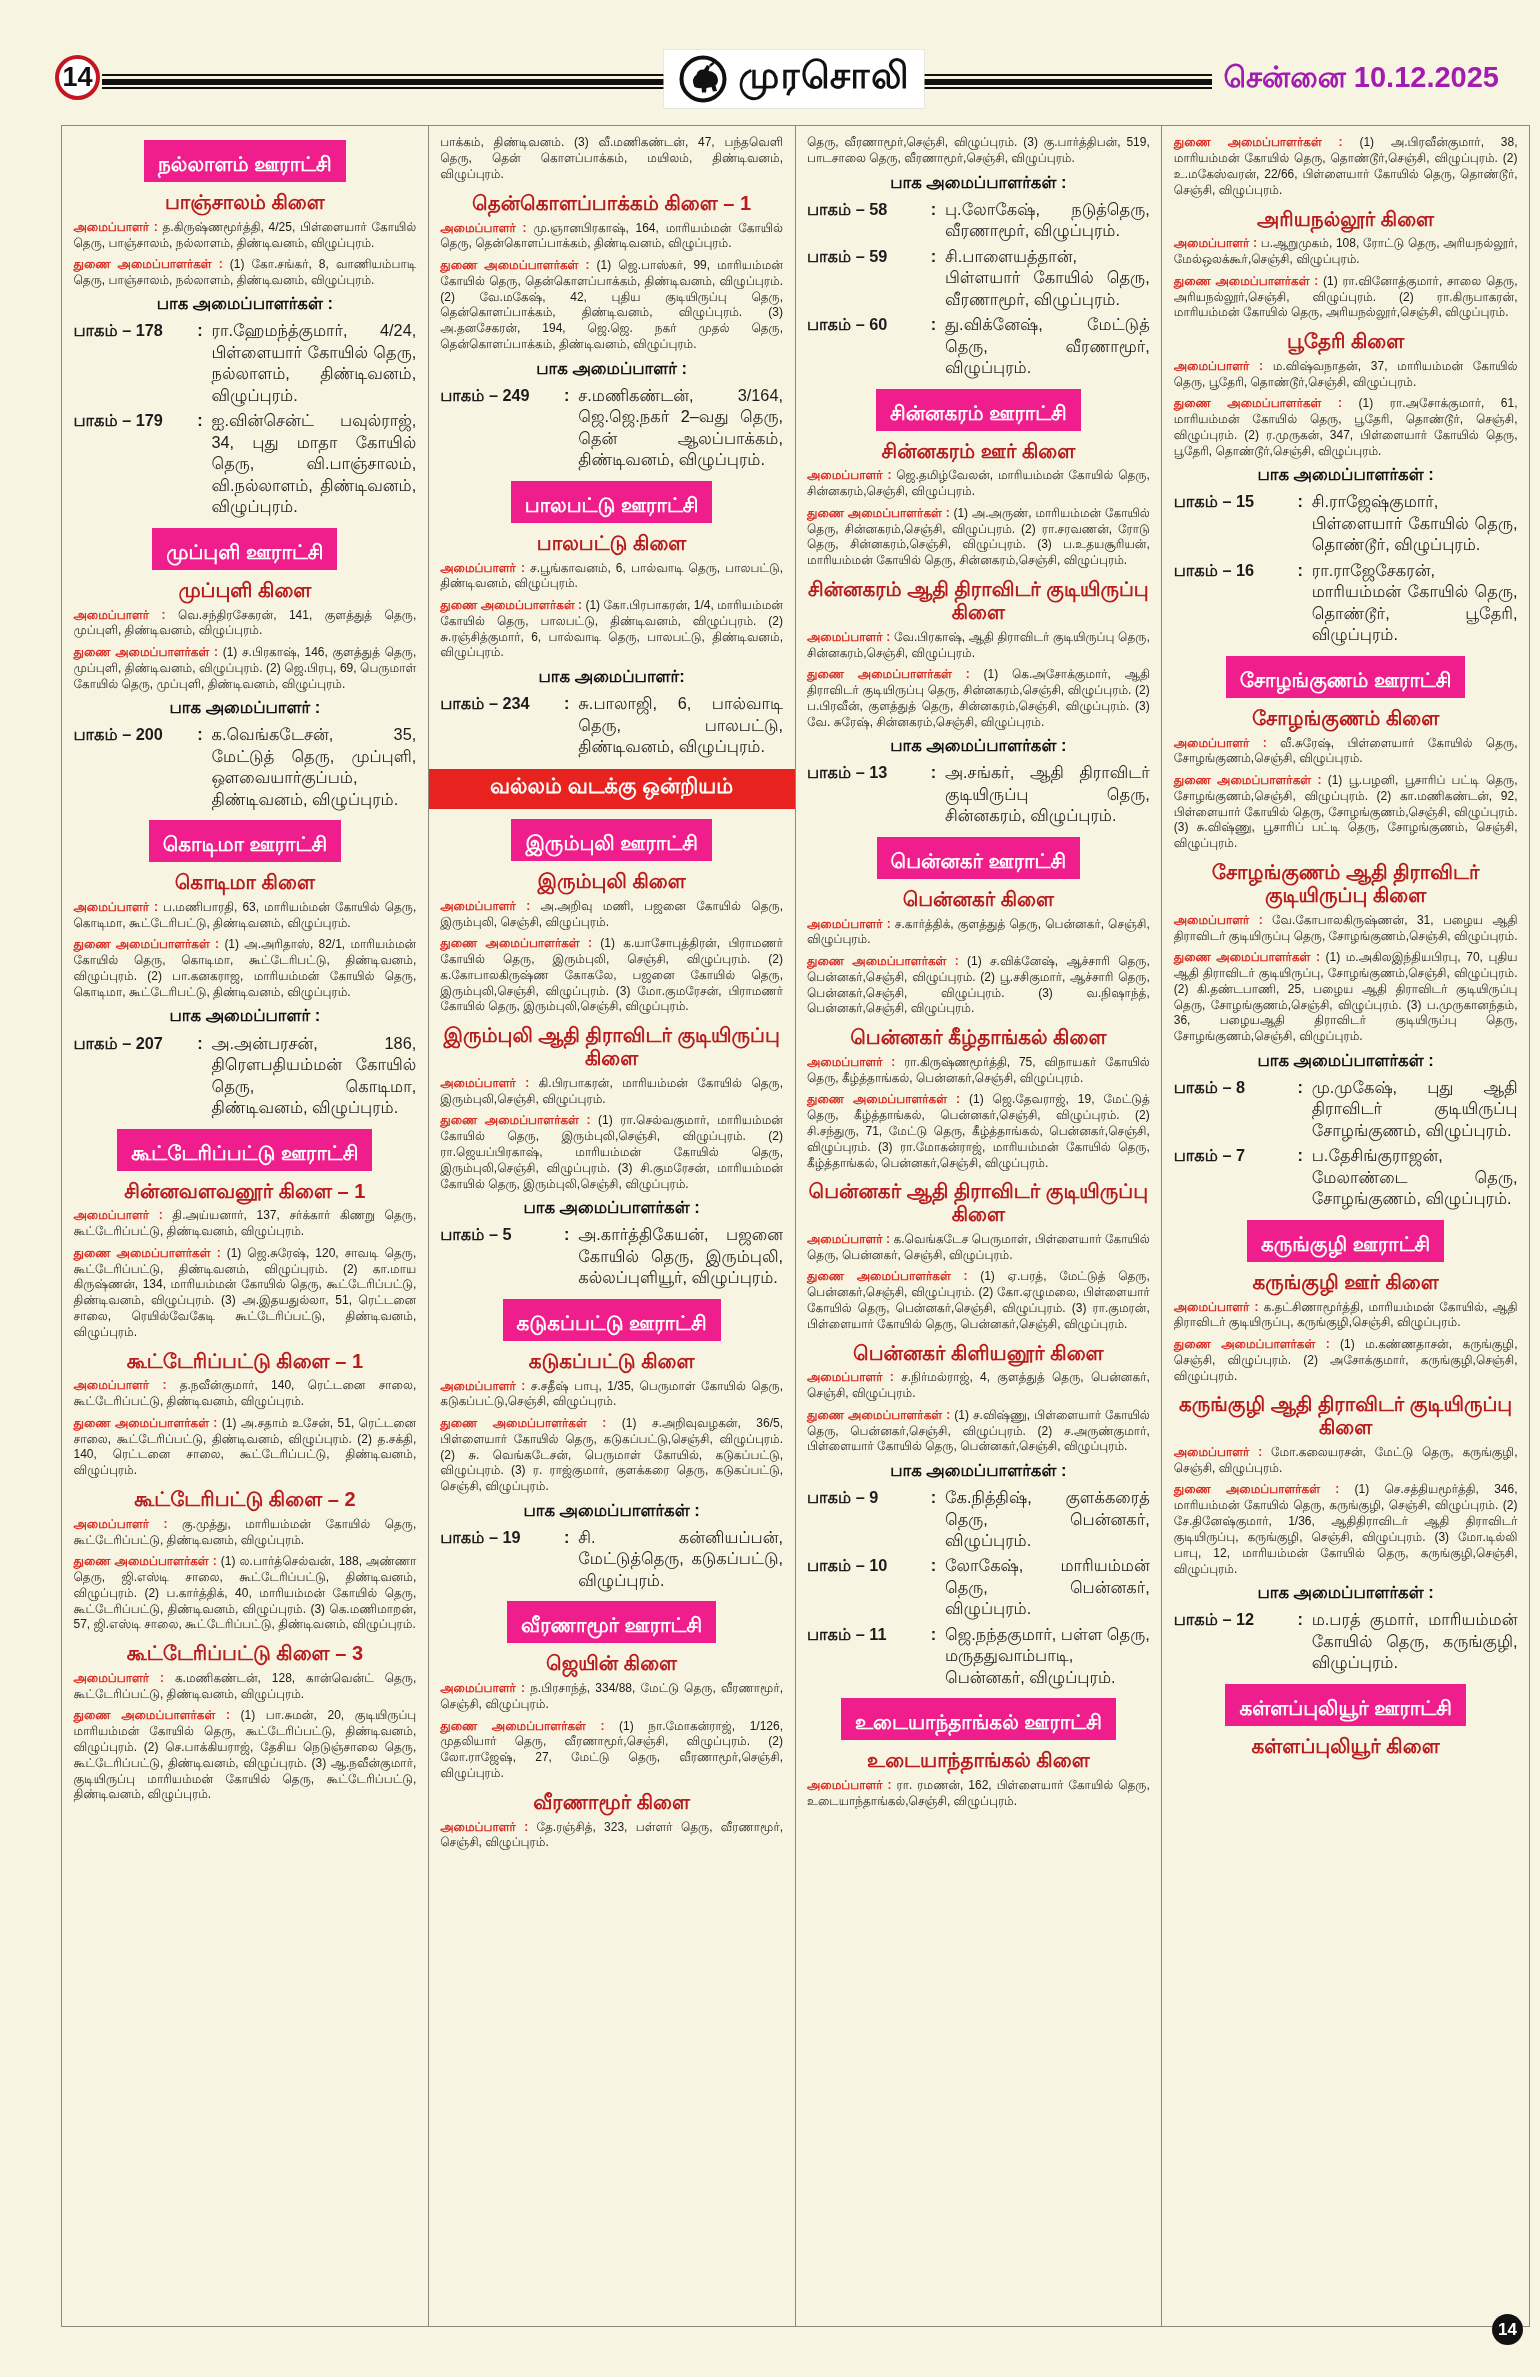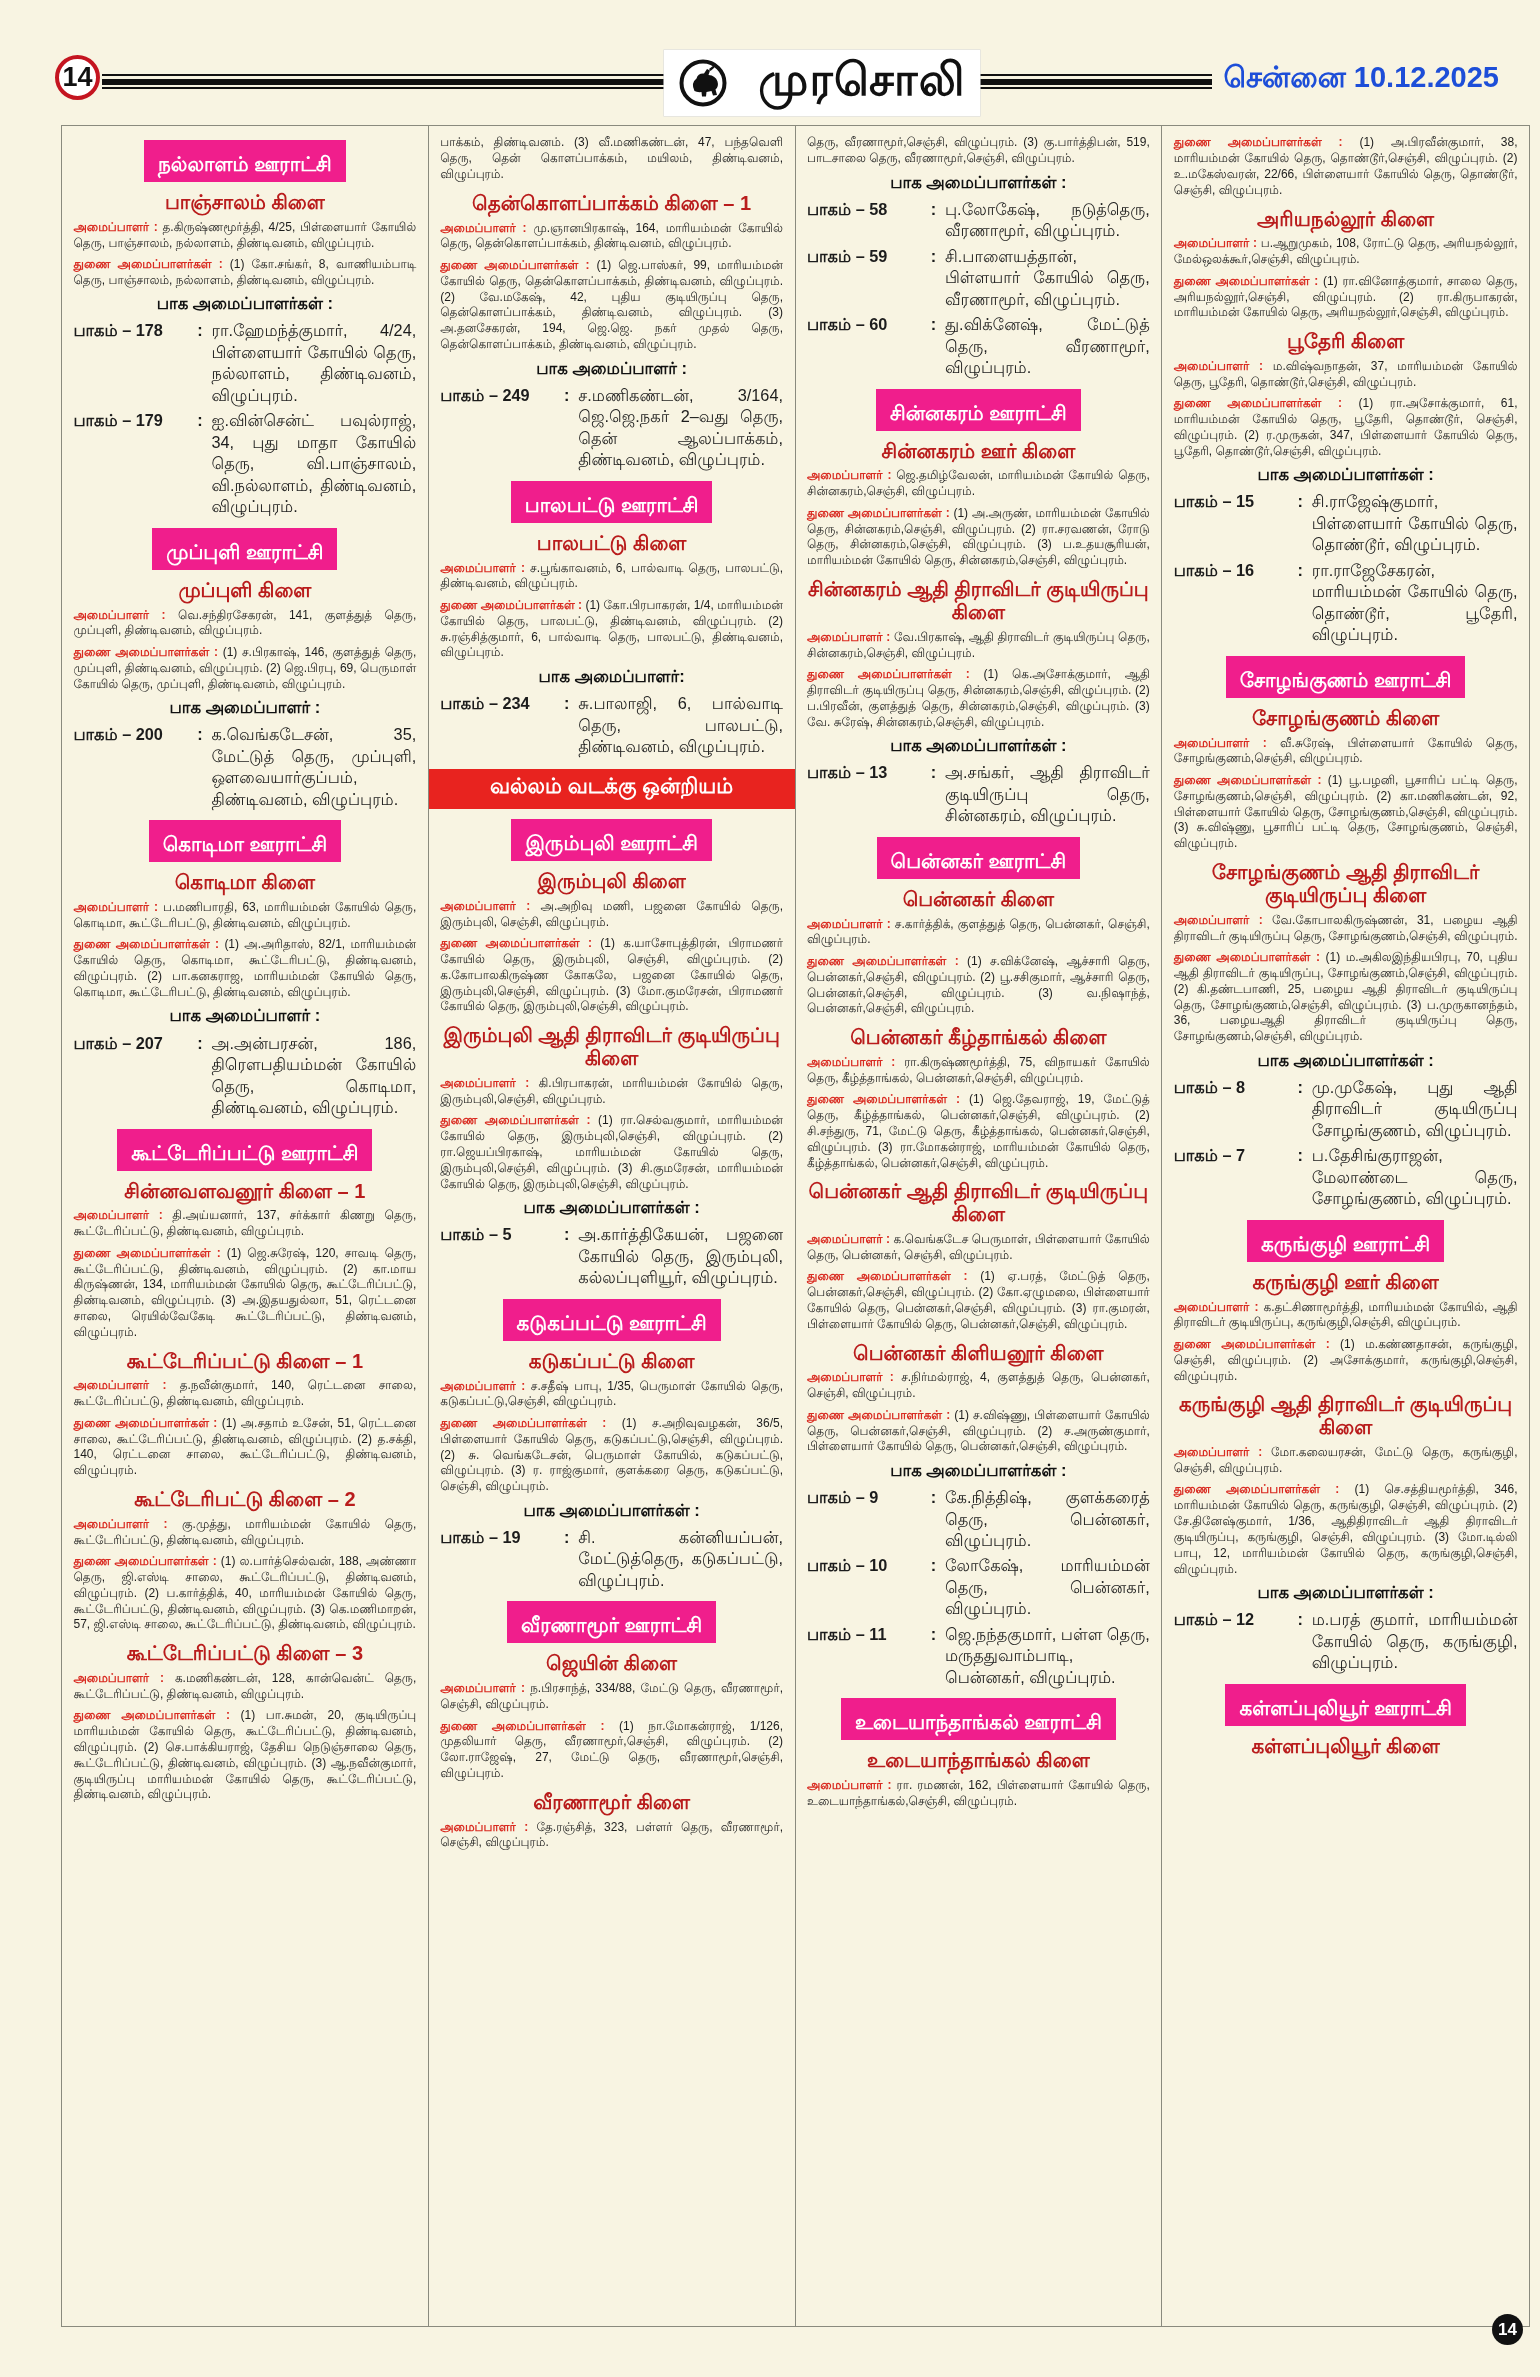--- a/index.html
+++ b/index.html
@@ -19,25 +19,25 @@
     position:absolute; left:55px; top:55px; width:45px; height:45px;
     border:4.5px solid #c41520; border-radius:50%; background:#fff;
     display:flex; align-items:center; justify-content:center;
     font-size:27px; font-weight:bold; color:#111; z-index:3;
   }
   .masthead-box {
     position:absolute; left:664px; top:50px; z-index:3;
     background:#fff; padding:3.8px 14px; display:flex; align-items:center; gap:10.2px;
     box-shadow:0 0 0 0.6px #ddd;
   }
-  .masthead-title { font-size:45px; font-weight:bold; color:#111; letter-spacing:1.3px;margin-left:20px; }
+  .masthead-title { font-size:37px; font-weight:bold; color:#111; letter-spacing:1.3px; }
   .logo-ring { width:50px; height:50px; flex:none; }
   .dateline {
     position:absolute; right:42px; top:61px; z-index:3;
-    font-size:29px; font-weight:bold; color:#1d4ed8; background:#f8f4e2; padding-left:11.5px;
+    font-size:29px; font-weight:bold; color:#a21caf; background:#f8f4e2; padding-left:11.5px;
   }
   
   .content {
     position:absolute; left:61px; top:125px; width:1469px; height:2202px;
     border:1.3px solid #8a8a7e; background:#f8f4e2;
     display:grid; grid-template-columns:1fr 1fr 1fr 1fr;
   }
   .col { padding:3.8px 11.5px 6.4px; border-right:1.3px solid #8a8a7e; overflow:hidden; }
   .col:last-child { border-right:none; }
 

